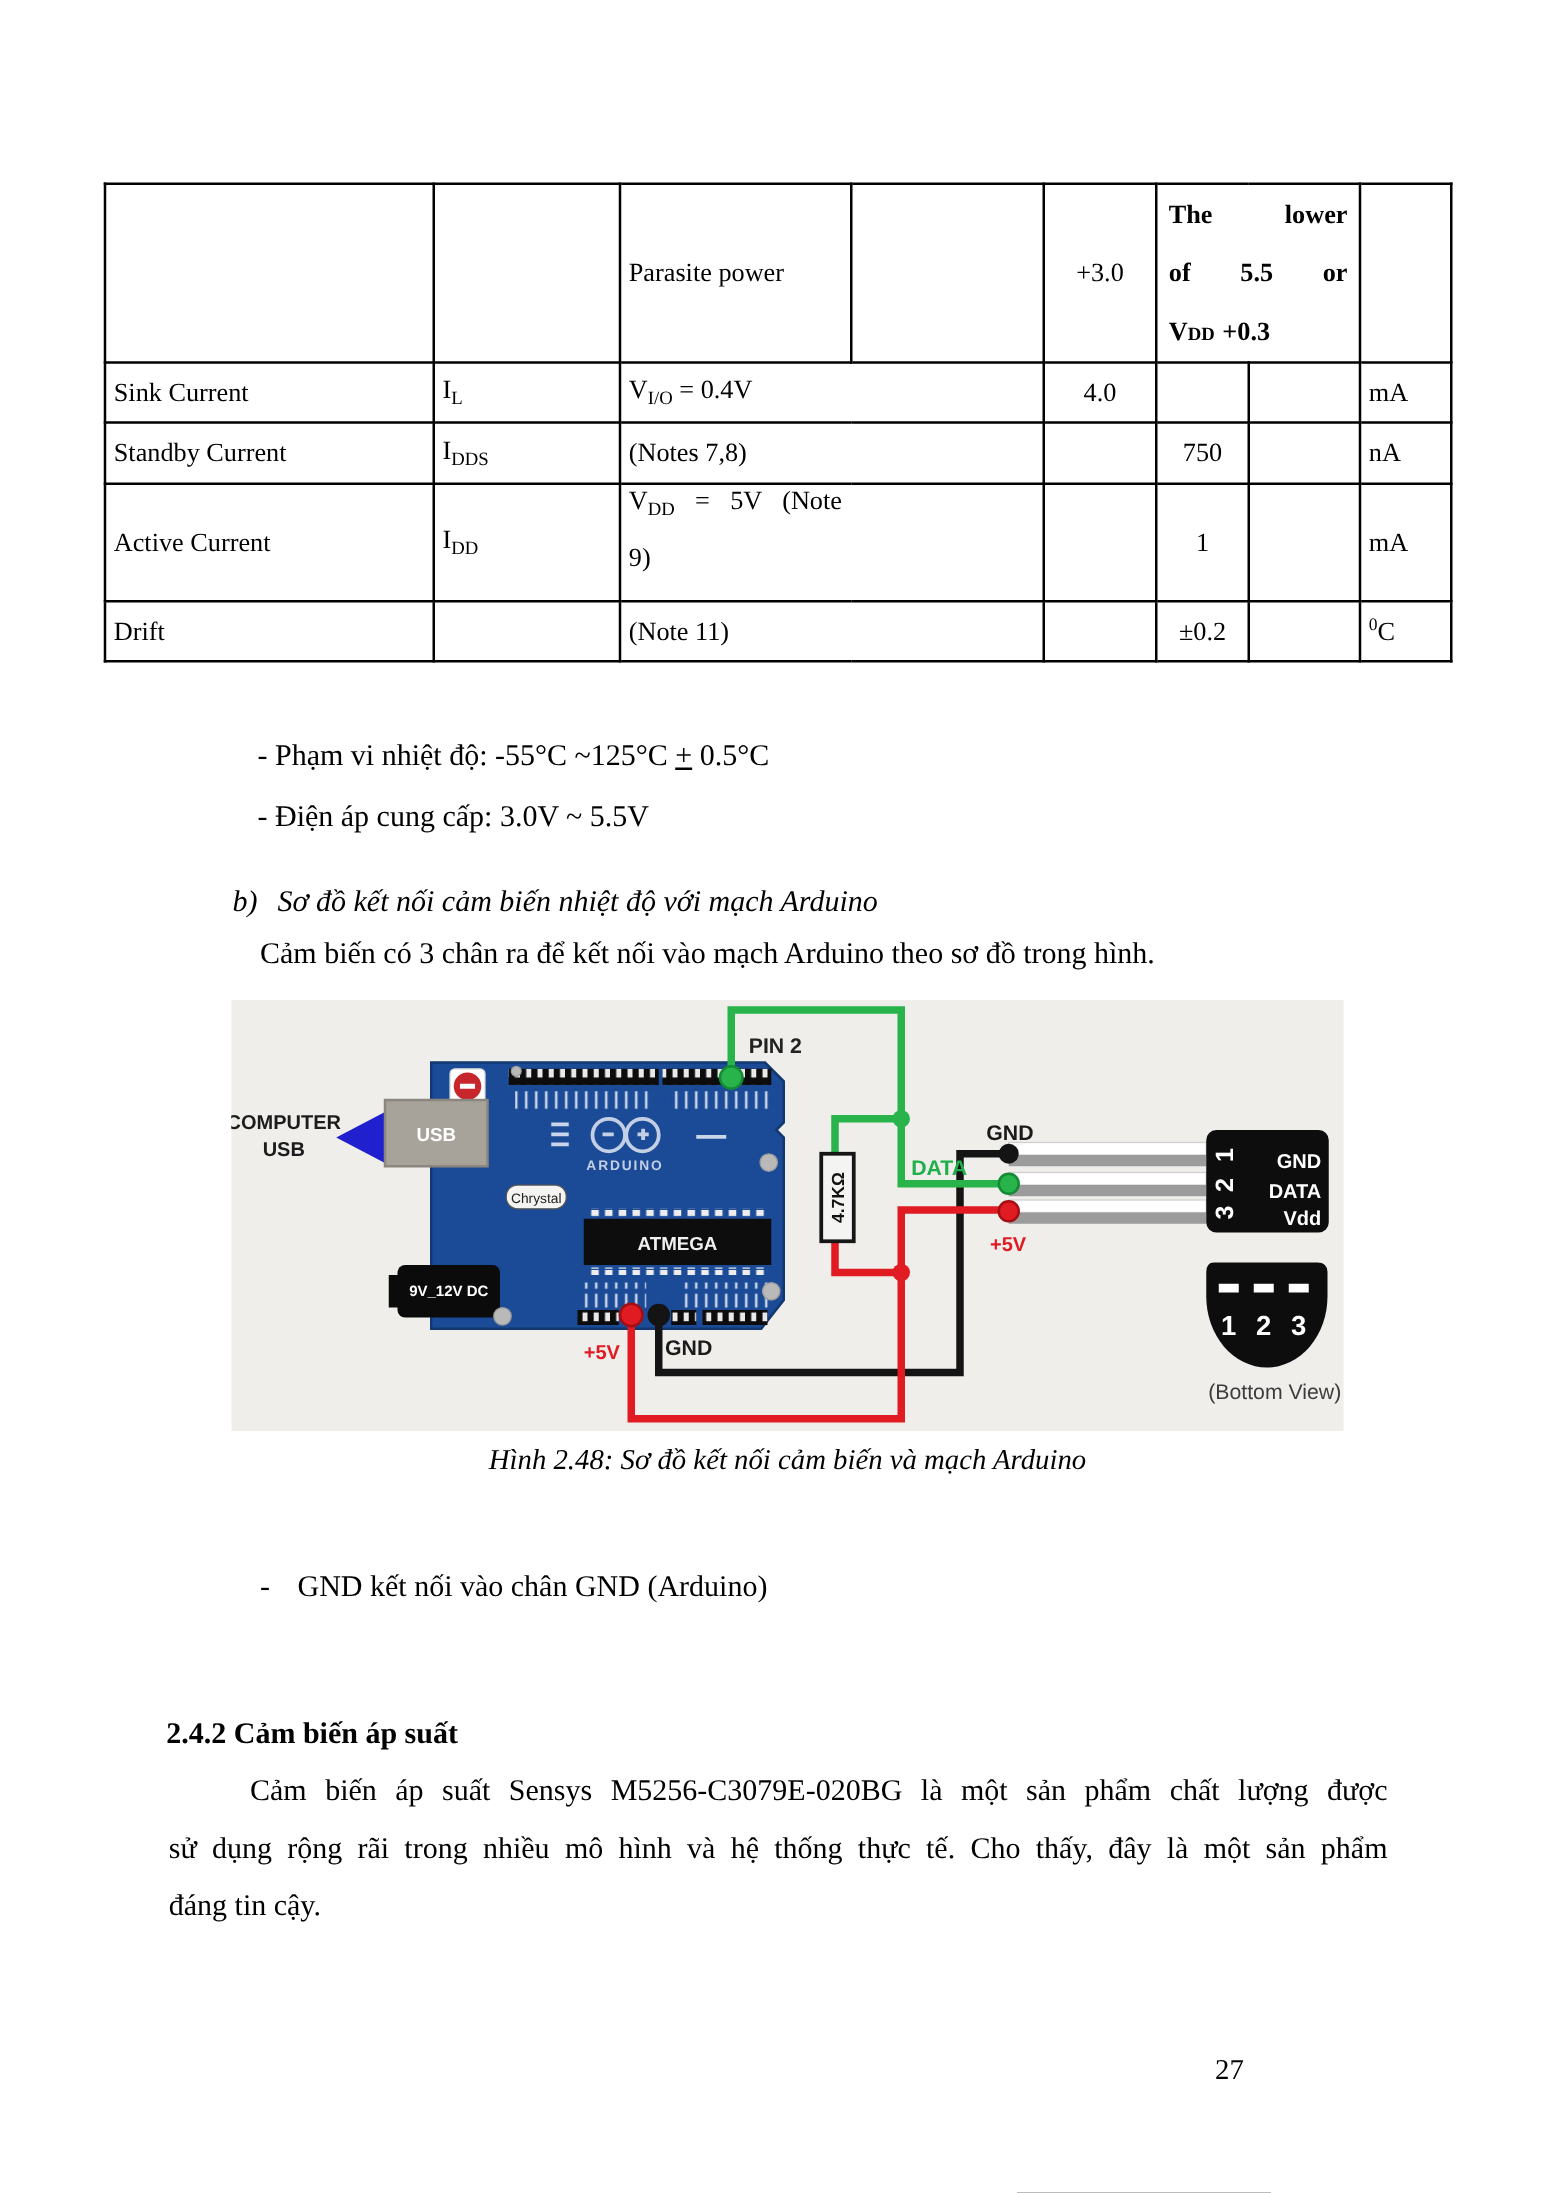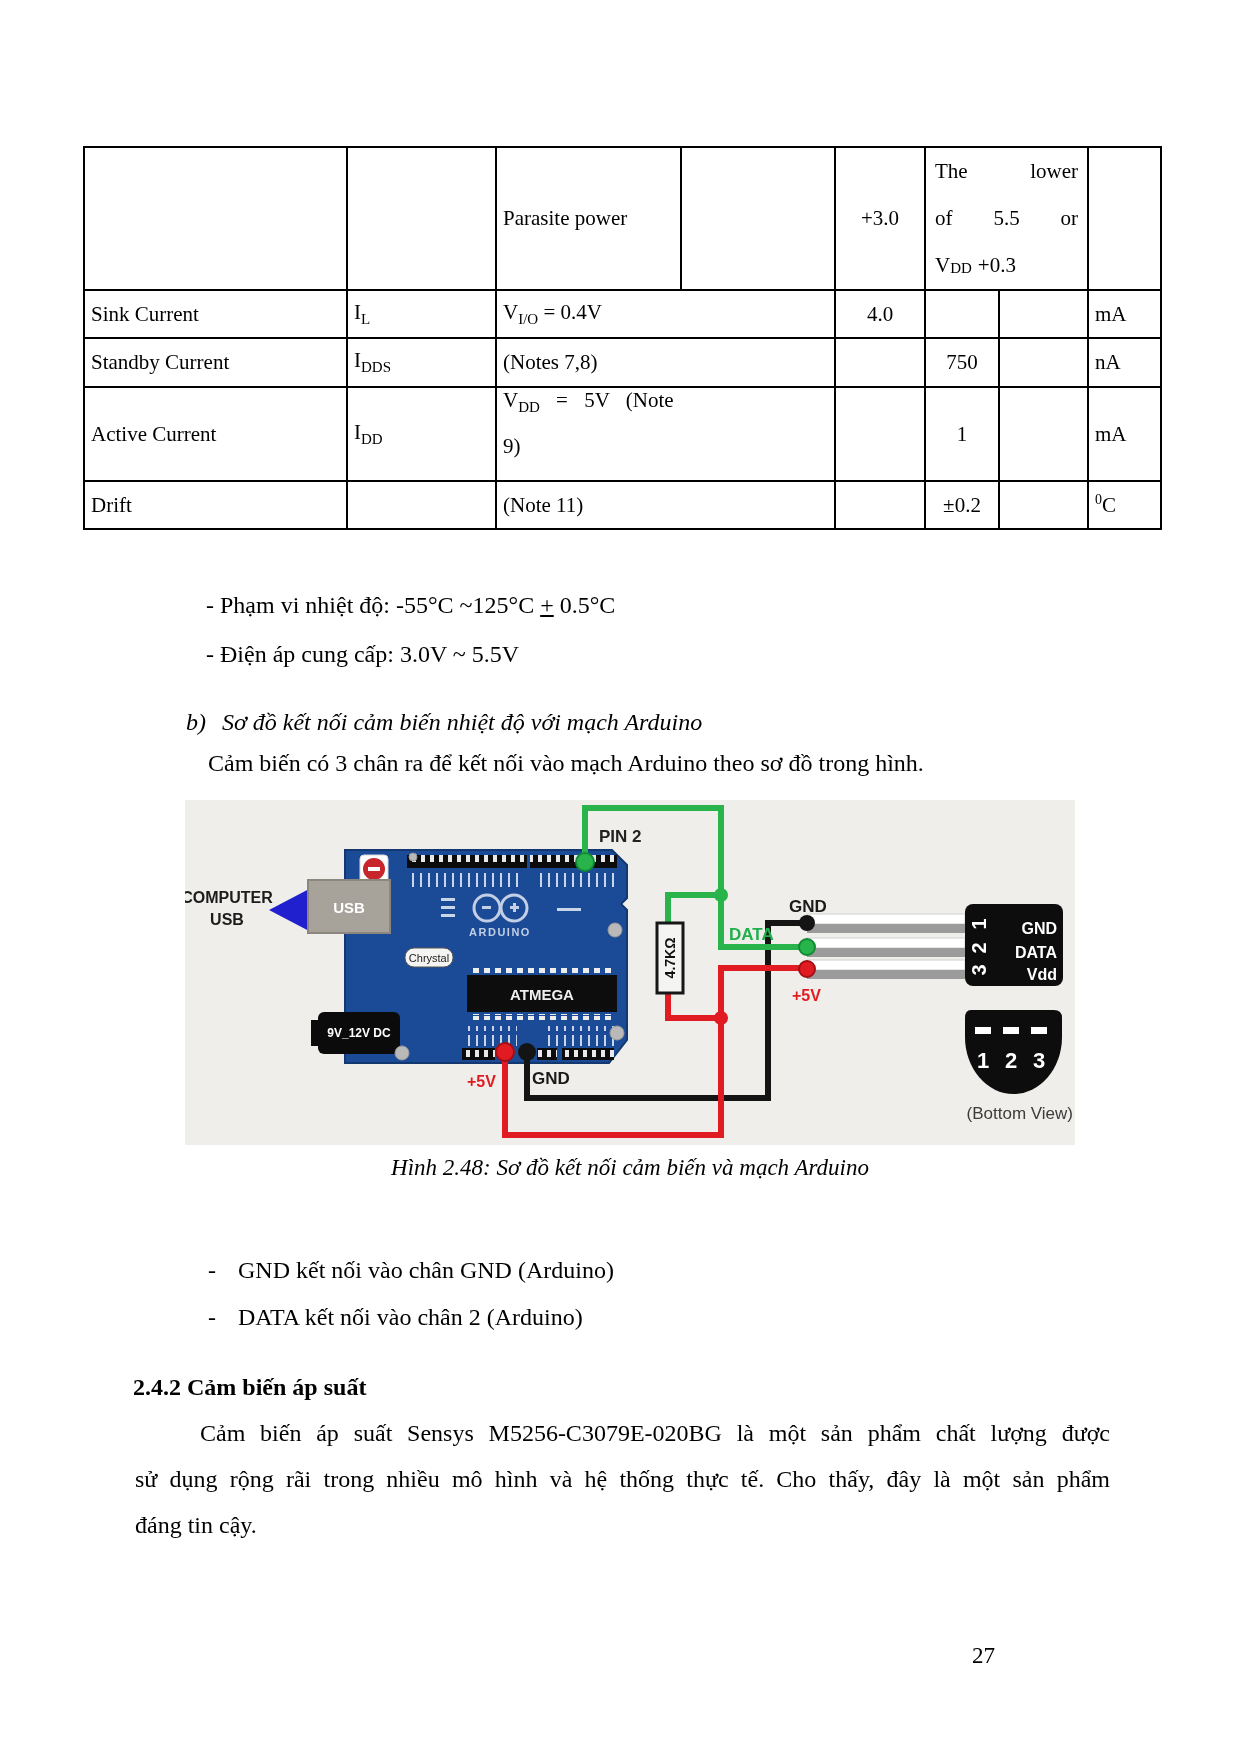--- a/index.html
+++ b/index.html
@@ -10,21 +10,21 @@
   .table-wrap{position:absolute;left:83px;top:146px;}
   table.spec{border-collapse:collapse;table-layout:fixed;width:1077px;font-size:21px;}
   table.spec td{border:2px solid #000;padding:0 6px;vertical-align:middle;overflow:hidden;}
   td.namec{padding-left:10px;}
   td.symc{padding-left:12px;}
   td.condc{padding-left:8px;}
   td.num{text-align:center;padding:0 2px;}
   td.unitc{padding-left:7px;}
   sub{font-size:15px;}
   sup{font-size:14px;}
-  .mline{height:47px;display:flex;align-items:center;justify-content:space-between;padding:0 3px;}
+  .mline{height:47px;display:flex;align-items:center;justify-content:space-between;padding:0 3px;font-weight:bold;}
   .mline.last{justify-content:flex-start;}
   .mline.last sub{margin:6px 6px 0 0;}
   .wsp{word-spacing:11px;}
   .condline{height:46px;display:flex;align-items:flex-start;}
 
   
   .abs{position:absolute;white-space:nowrap;}
   .fs24{font-size:24px;}
   .pm{text-decoration:underline;}
   .bline{font-style:italic;}
@@ -261,23 +261,20 @@
       <text x="282" y="287" font-size="16" font-weight="bold" fill="#e11b22">+5V</text>
       <text x="347" y="284" font-size="17" font-weight="bold" fill="#1a1a1a">GND</text>
     </svg>
   </div>
 
   <div class="abs caption" style="left:135px;top:1155px;width:990px;">Hình 2.48: Sơ đồ kết nối cảm biến và mạch Arduino</div>
 
   <div class="abs fs24" style="left:208px;top:1257px;">
     <span class="dash">-</span><span>GND kết nối vào chân GND (Arduino)</span>
   </div>
-  <div class="abs fs24" style="left:208px;top:1304px;">
-    <span class="dash">-</span><span>DATA kết nối vào chân 2 (Arduino)</span>
-  </div>
 
   <div class="abs h242" style="left:133px;top:1374px;">2.4.2 Cảm biến áp suất</div>
   <div class="paraline jlast" style="top:1420px;text-indent:65px;">Cảm biến áp suất Sensys M5256-C3079E-020BG là một sản phẩm chất lượng được</div>
   <div class="paraline jlast" style="top:1466px;">sử dụng rộng rãi trong nhiều mô hình và hệ thống thực tế. Cho thấy, đây là một sản phẩm</div>
   <div class="paraline" style="top:1512px;text-align:left;">đáng tin cậy.</div>
 
   <div class="abs pagenum" style="left:972px;top:1643px;">27</div>
 
 </div>
 

